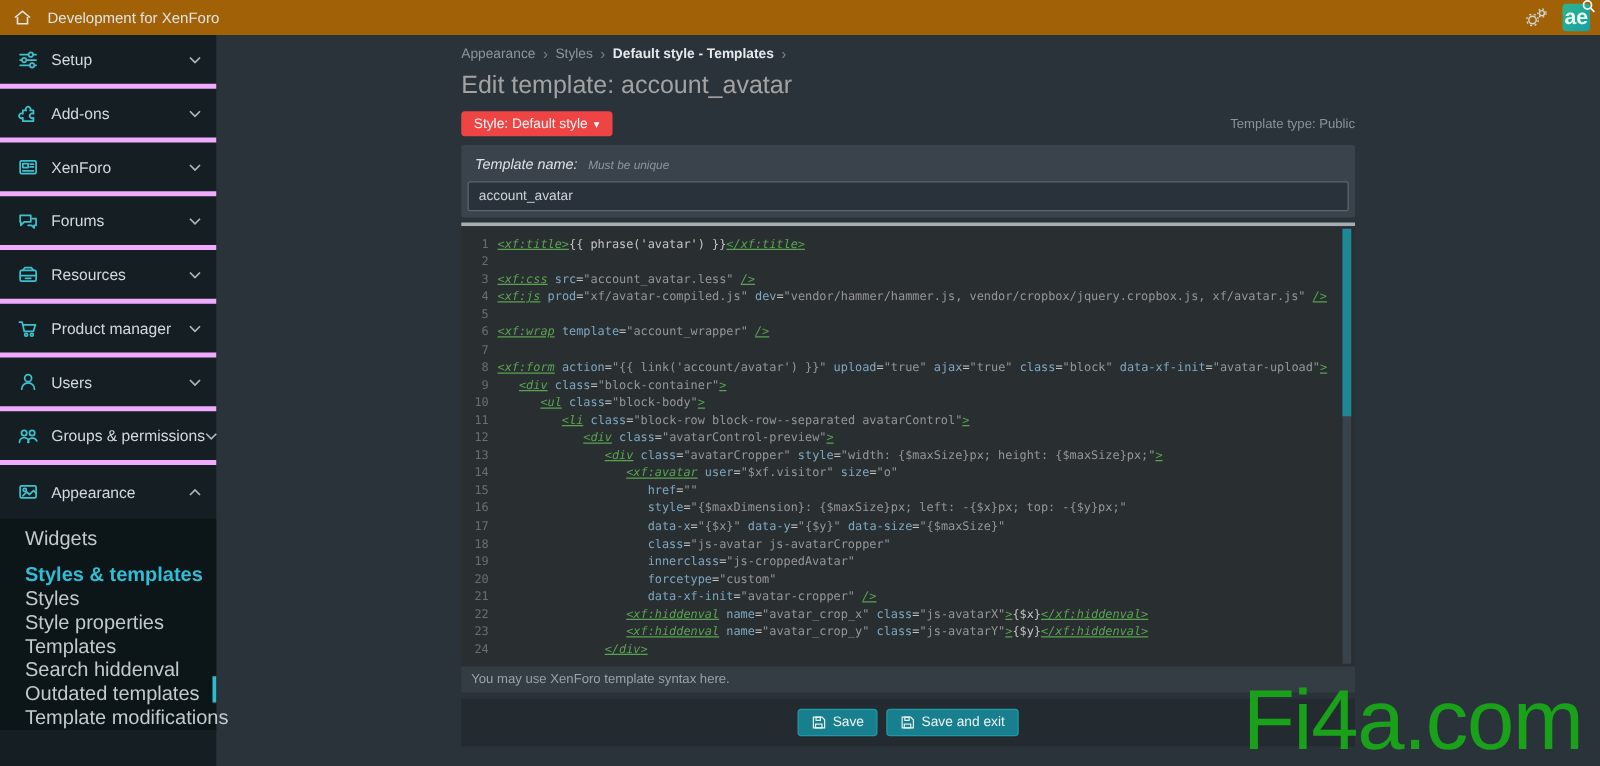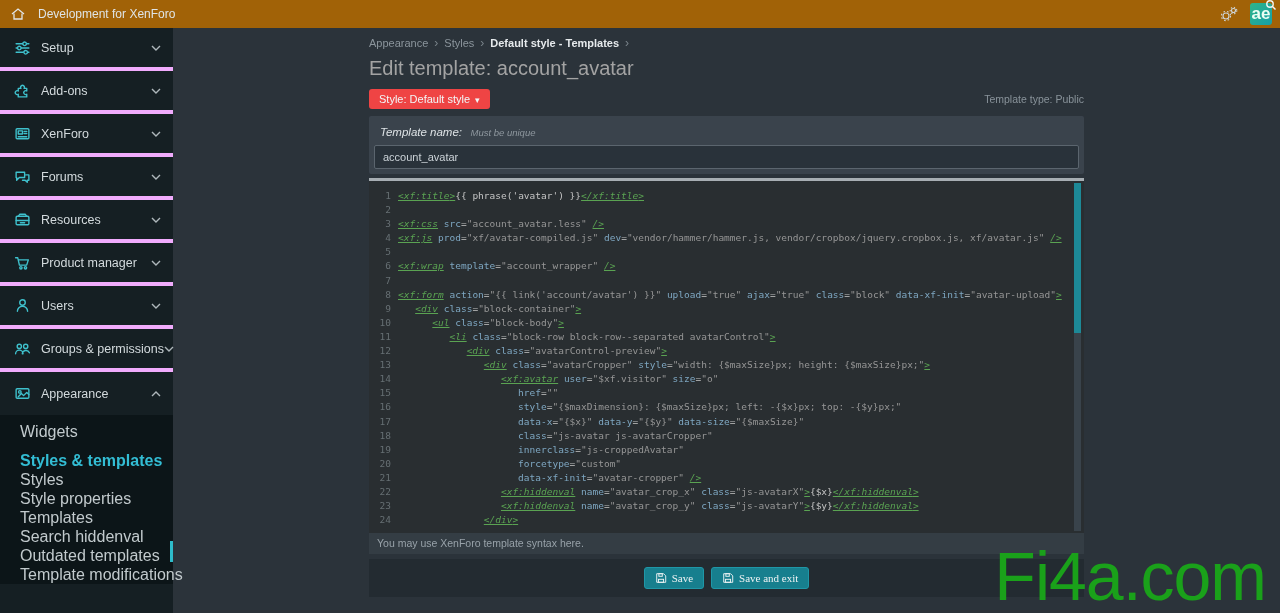--- a/index.html
+++ b/index.html
@@ -72,21 +72,21 @@
   .tk-tag { color:#5aa352; font-style:italic; text-decoration:underline; }
   .tk-attr { color:#7ea7c2; }
   .tk-str { color:#969696; }
   .scrollbar { position:absolute; top:2px; right:3px; width:7px; height:calc(100% - 4px);
                background:#39434b; }
   .scroll-thumb { position:absolute; top:0; left:0; width:7px; height:150px; background:#1d8997; cursor:grab; }
 
   .hint-strip { background:#343d44; color:#98a2a9; font-size:10.5px; padding:4px 8px; height:21px; }
 
   .footer-bar { margin-top:5px; background:#232b31; height:38px; display:flex;
-                align-items:center; justify-content:center; gap:7px;font-family:Liberation Serif, serif; }
+                align-items:center; justify-content:center; gap:7px; }
   .save-btn { background:#177f8e; border:1px solid #1f97a7; border-radius:3px;
               color:#eef3f4; font-size:11px; padding:4px 10px; display:flex;
               align-items:center; gap:5px; cursor:pointer; font-family:inherit; }
 
   .watermark { position:absolute; right:14px; bottom:4px; font-size:68px; line-height:0.95;
                color:#1aa11a; z-index:40; letter-spacing:-1px; pointer-events:none; }
 
   svg { display:block; }
 </style>
 </head>

